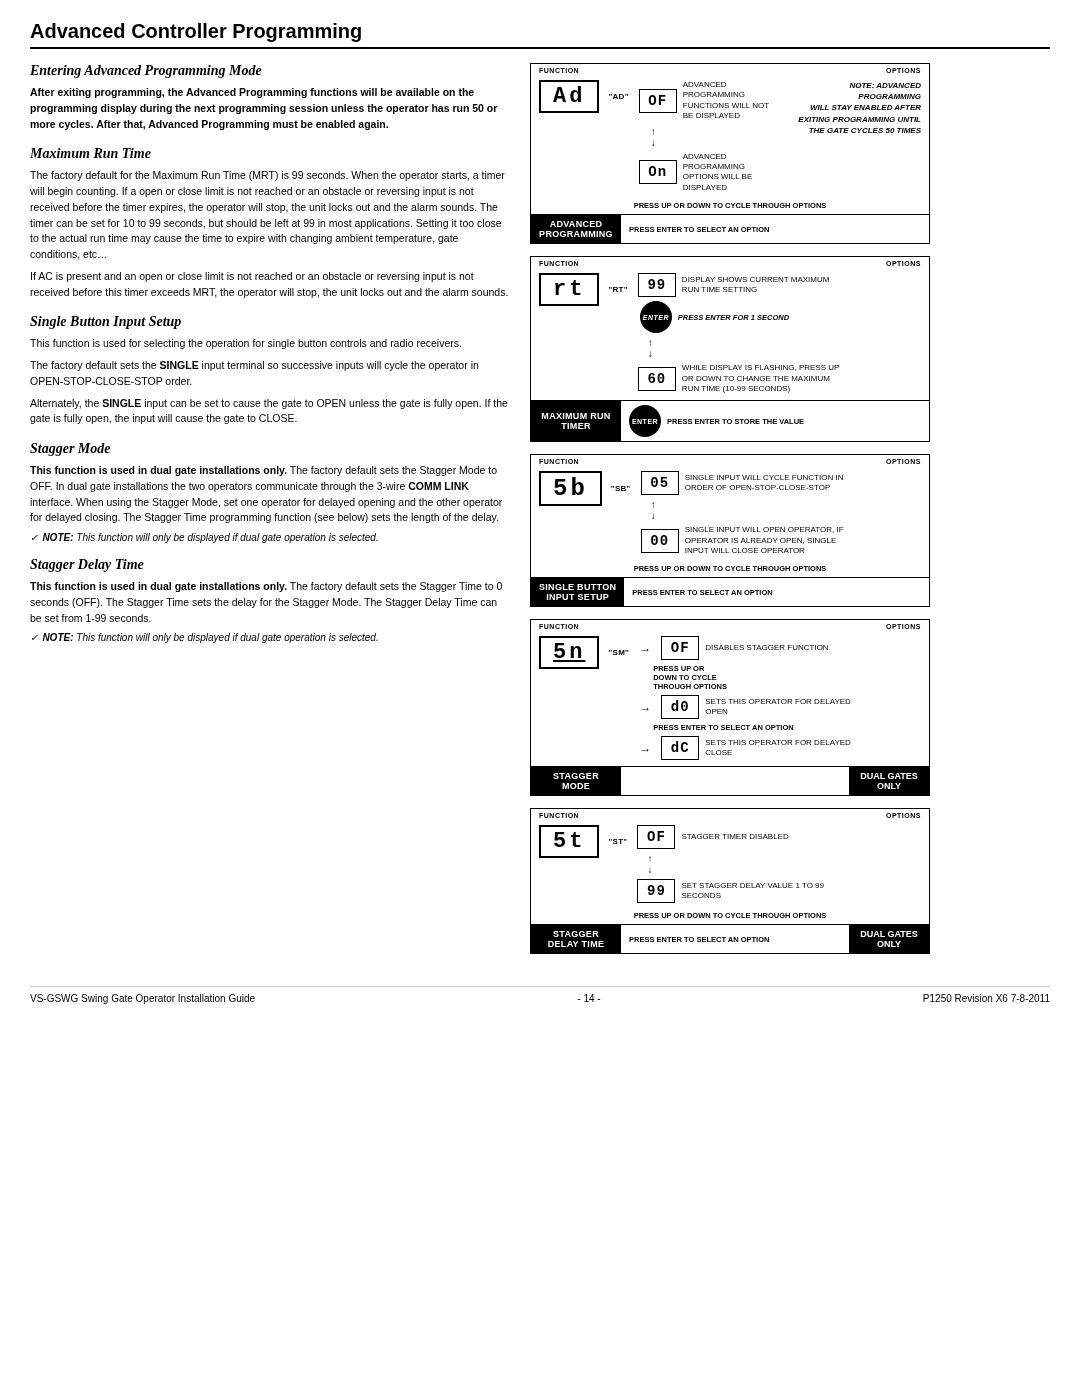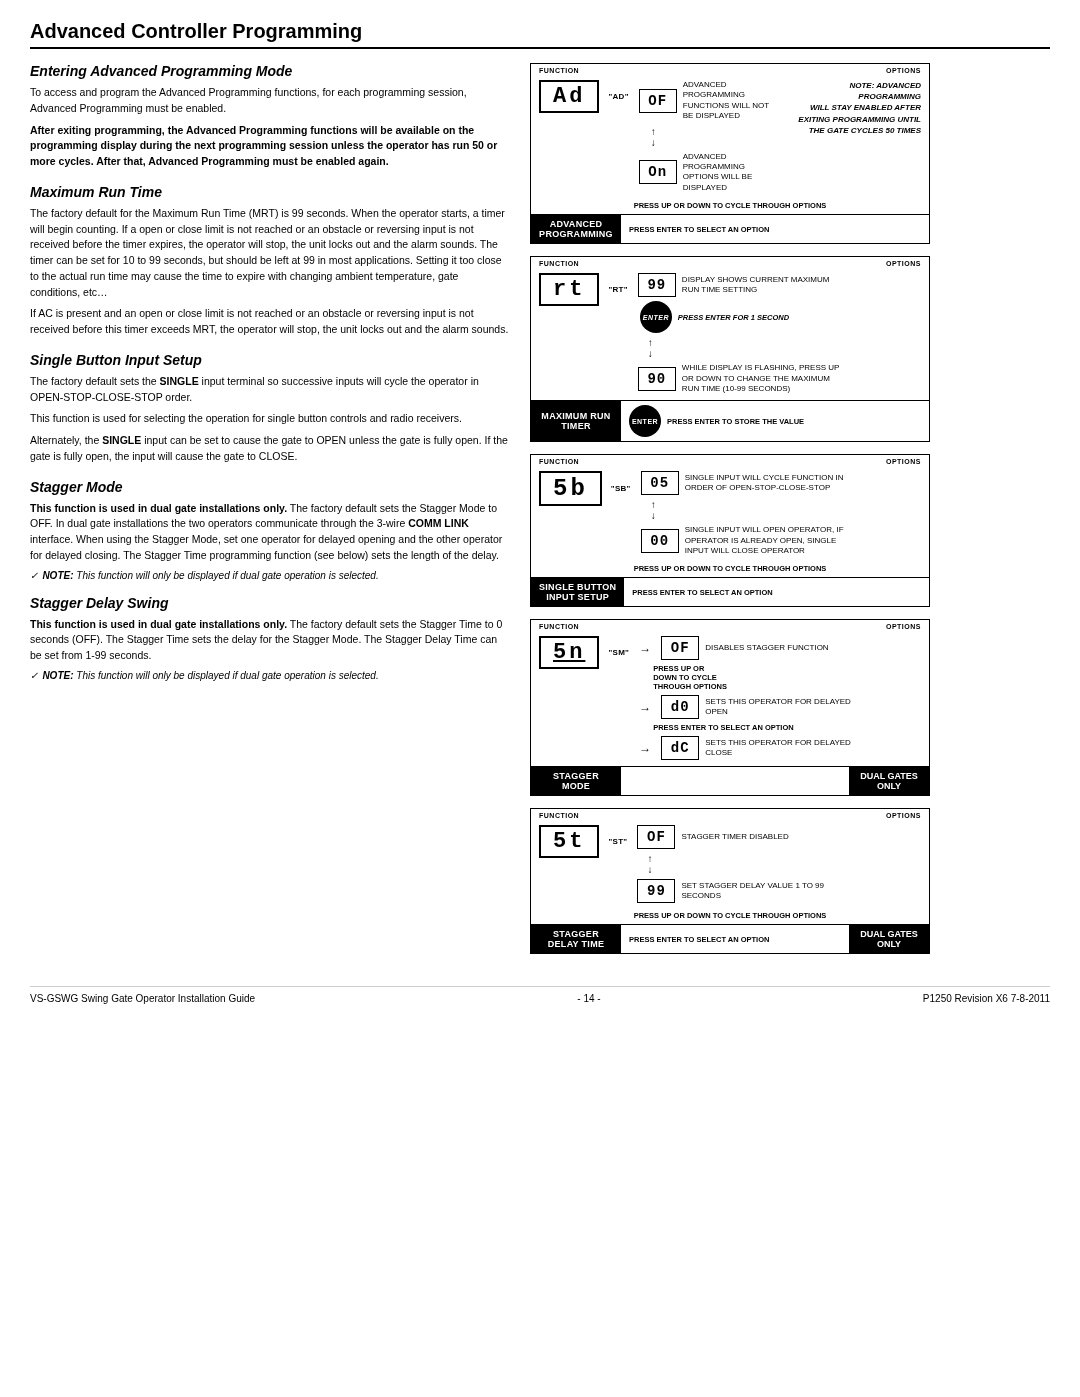--- a/index.html
+++ b/index.html
@@ -39,20 +39,21 @@
       flex-shrink: 0;
     }
 
     
     .section-heading {
       font-size: 14px;
       font-weight: 900;
       font-style: italic;
       margin-bottom: 6px;
       margin-top: 14px;
+      font-family: Liberation Serif, serif;
     }
     .section-heading:first-child { margin-top: 0; }
 
     .section-body {
       font-size: 10.5px;
       line-height: 1.5;
       margin-bottom: 6px;
     }
 
     .bold { font-weight: bold; }
@@ -237,56 +238,53 @@
 </head>
 <body>
 
 <div class="page-title">Advanced Controller Programming</div>
 
 <div class="main-layout">
 
   <div class="left-col">
 
     <div class="section-heading">Entering Advanced Programming Mode</div>
-    <div class="section-body">
-      To access and program the Advanced Programming functions, for each programming session, Advanced Programming must be enabled.
-    </div>
     <div class="section-body bold">
       After exiting programming, the Advanced Programming functions will be available on the programming display during the next programming session unless the operator has run 50 or more cycles. After that, Advanced Programming must be enabled again.
     </div>
 
     <div class="section-heading">Maximum Run Time</div>
     <div class="section-body">
       The factory default for the Maximum Run Time (MRT) is 99 seconds. When the operator starts, a timer will begin counting. If a open or close limit is not reached or an obstacle or reversing input is not received before the timer expires, the operator will stop, the unit locks out and the alarm sounds. The timer can be set for 10 to 99 seconds, but should be left at 99 in most applications. Setting it too close to the actual run time may cause the time to expire with changing ambient temperature, gate conditions, etc…
     </div>
     <div class="section-body">
       If AC is present and an open or close limit is not reached or an obstacle or reversing input is not received before this timer exceeds MRT, the operator will stop, the unit locks out and the alarm sounds.
     </div>
 
     <div class="section-heading">Single Button Input Setup</div>
     <div class="section-body">
+      This function is used for selecting the operation for single button controls and radio receivers.
+    </div>
+    <div class="section-body">
       The factory default sets the <span class="bold">SINGLE</span> input terminal so successive inputs will cycle the operator in OPEN-STOP-CLOSE-STOP order.
-    </div>
-    <div class="section-body">
-      This function is used for selecting the operation for single button controls and radio receivers.
     </div>
     <div class="section-body">
       Alternately, the <span class="bold">SINGLE</span> input can be set to cause the gate to OPEN unless the gate is fully open. If the gate is fully open, the input will cause the gate to CLOSE.
     </div>
 
     <div class="section-heading">Stagger Mode</div>
     <div class="section-body">
       <span class="bold">This function is used in dual gate installations only.</span> The factory default sets the Stagger Mode to OFF. In dual gate installations the two operators communicate through the 3-wire <span class="bold">COMM LINK</span> interface. When using the Stagger Mode, set one operator for delayed opening and the other operator for delayed closing. The Stagger Time programming function (see below) sets the length of the delay.
     </div>
     <div class="note-check">
       <span>✓</span>
       <span><span class="bold">NOTE:</span> <em>This function will only be displayed if dual gate operation is selected.</em></span>
     </div>
 
-    <div class="section-heading">Stagger Delay Swing</div>
+    <div class="section-heading">Stagger Delay Time</div>
     <div class="section-body">
       <span class="bold">This function is used in dual gate installations only.</span> The factory default sets the Stagger Time to 0 seconds (OFF). The Stagger Time sets the delay for the Stagger Mode. The Stagger Delay Time can be set from 1-99 seconds.
     </div>
     <div class="note-check">
       <span>✓</span>
       <span><span class="bold">NOTE:</span> <em>This function will only be displayed if dual gate operation is selected.</em></span>
     </div>
 
   </div>
 
@@ -360,21 +358,21 @@
             <div class="enter-btn">ENTER</div>
             <div style="font-size:7.5px; font-weight:bold;">PRESS ENTER FOR 1 SECOND</div>
           </div>
           <div style="display:flex; align-items:center; padding-left:8px;">
             <div class="vertical-arrows">
               <span>↑</span>
               <span>↓</span>
             </div>
           </div>
           <div class="option-row">
-            <div class="option-lcd">90</div>
+            <div class="option-lcd">60</div>
             <div class="option-text">WHILE DISPLAY IS FLASHING, PRESS UP OR DOWN TO CHANGE THE MAXIMUM RUN TIME (10-99 SECONDS)</div>
           </div>
         </div>
       </div>
       <div class="diagram-footer">
         <div class="footer-left">MAXIMUM RUN<br>TIMER</div>
         <div class="footer-right" style="display:flex; align-items:center; gap:6px;">
           <div class="enter-btn">ENTER</div>
           <span style="font-size:7.5px; font-weight:bold;">PRESS ENTER TO STORE THE VALUE</span>
         </div>

